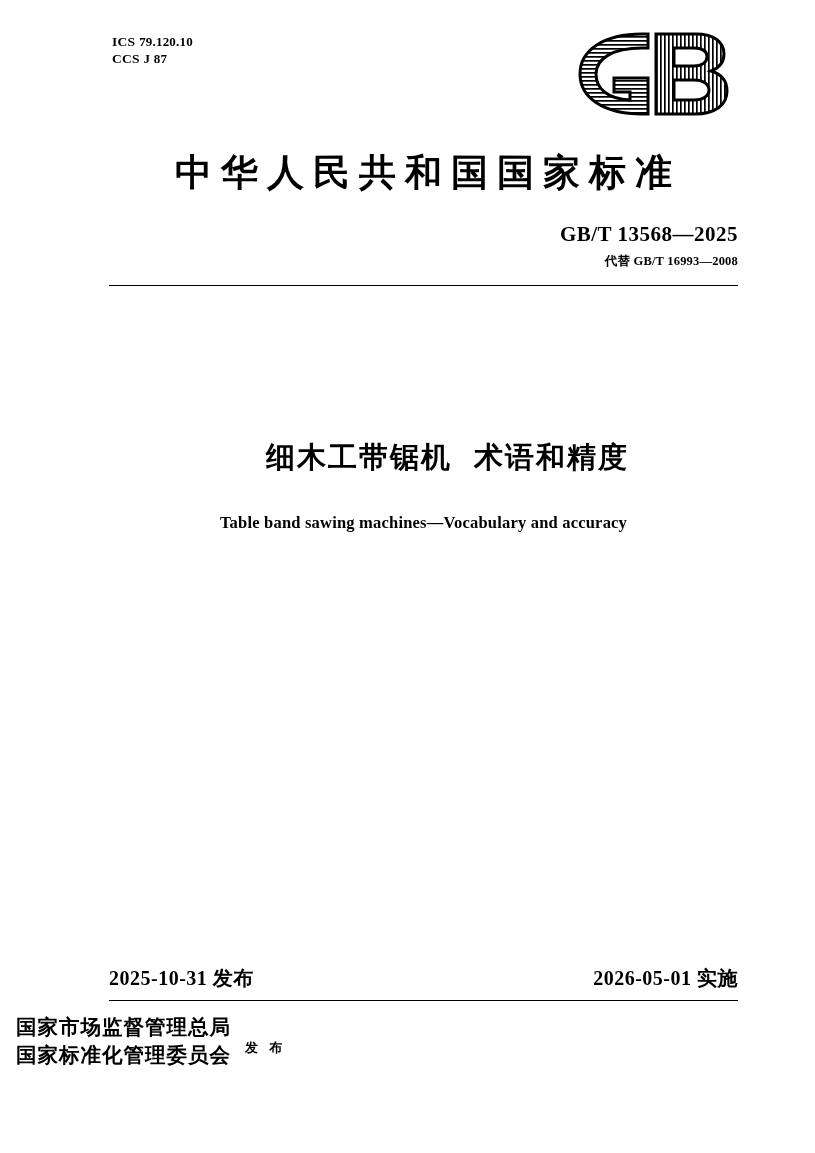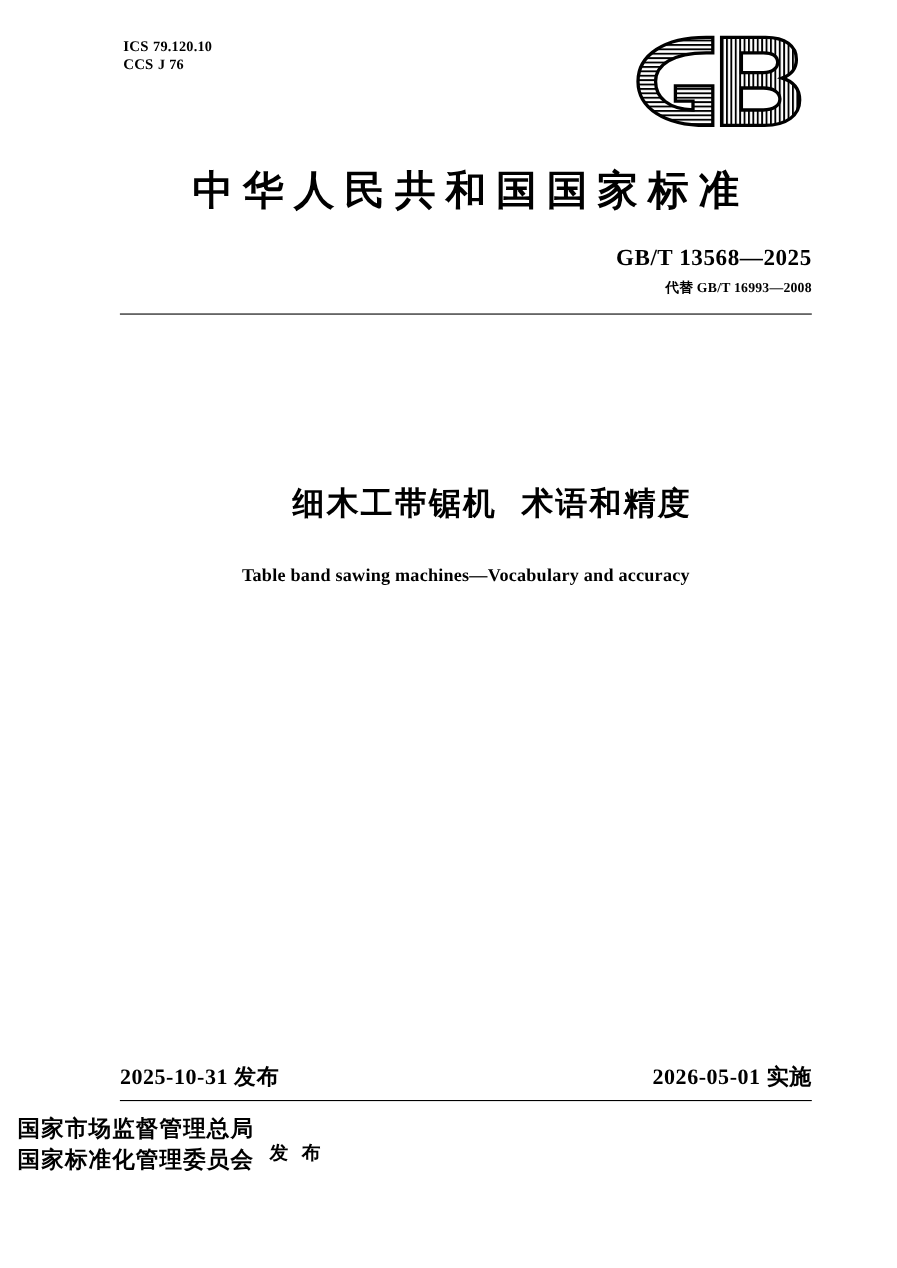--- a/index.html
+++ b/index.html
@@ -167,38 +167,38 @@
     font-weight: bold;
     font-size: 20.5px;
     letter-spacing: 1px;
     line-height: 28px;
     text-align: center;
     white-space: nowrap;
   }
   .issuer-verb {
     font-family: "Liberation Serif", serif;
     font-weight: bold;
-    font-size: 17px;
+    font-size: 13px;
     letter-spacing: 4px;
     margin-left: 14px;
     margin-top: 14px;
     white-space: nowrap;
   }
 </style>
 </head>
 <body>
 
 <div class="page">
 
   <div class="codes">
     <div class="line">
       <span>ICS</span><span class="num">79.120.10</span>
     </div>
     <div class="line">
-      <span>CCS</span><span class="num">J 76</span>
+      <span>CCS</span><span class="num">J 87</span>
     </div>
   </div>
 
   <div class="gb-logo">
     <svg width="170" height="92" viewBox="0 0 170 92" xmlns="http://www.w3.org/2000/svg" aria-hidden="true">
       <defs>
         <pattern id="hatch" width="4" height="4" patternUnits="userSpaceOnUse" patternTransform="rotate(0)">
           <rect width="4" height="4" fill="#ffffff"></rect>
           <rect width="4" height="1.7" y="0" fill="#000000"></rect>
         </pattern>

